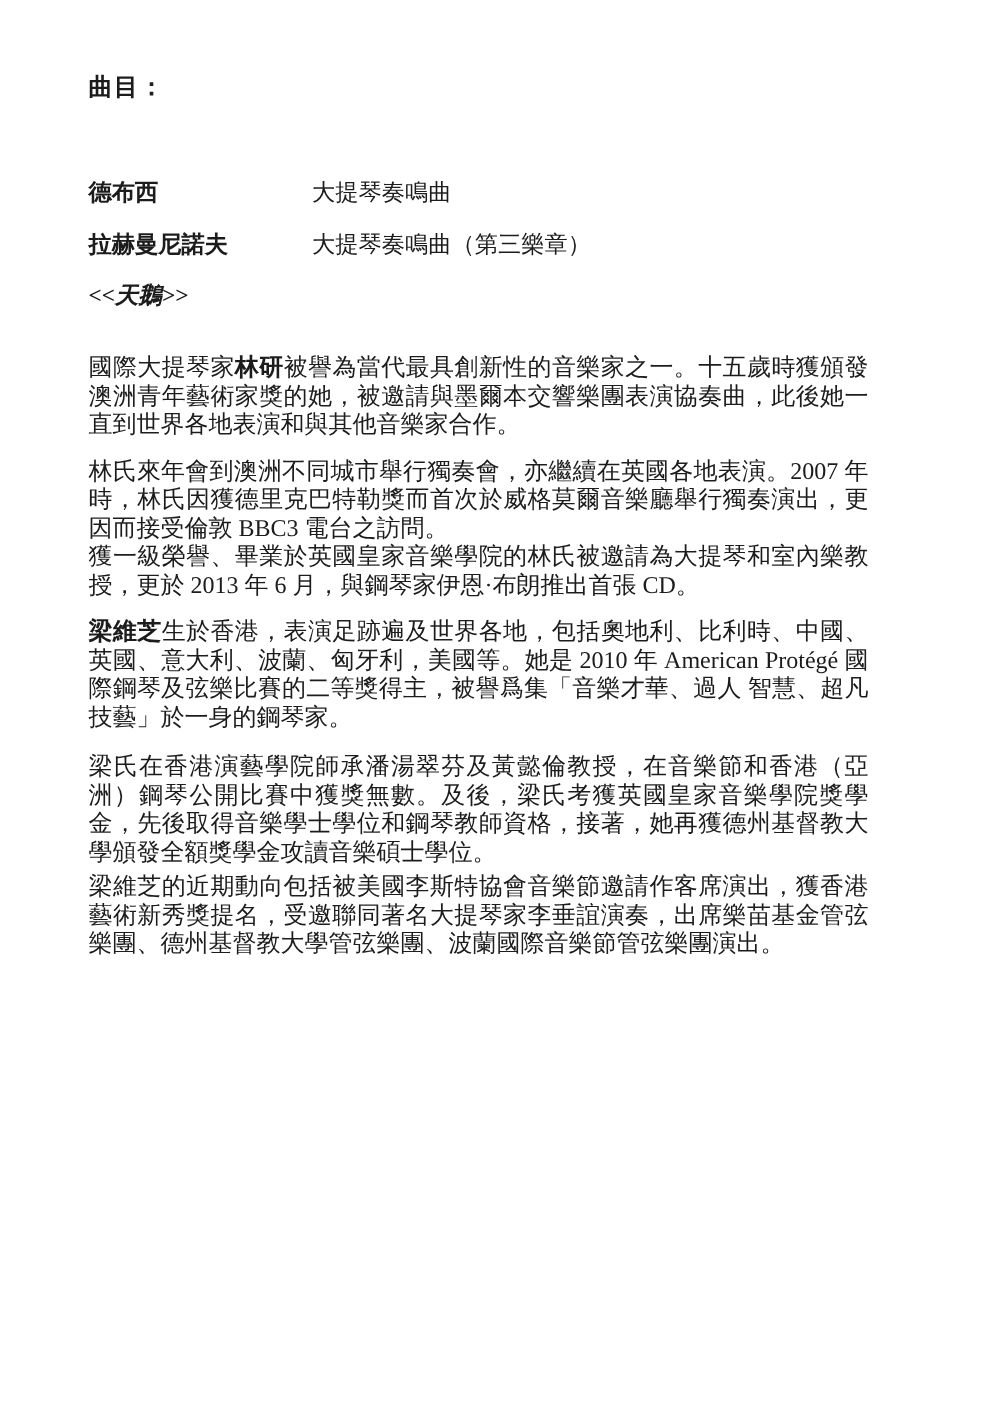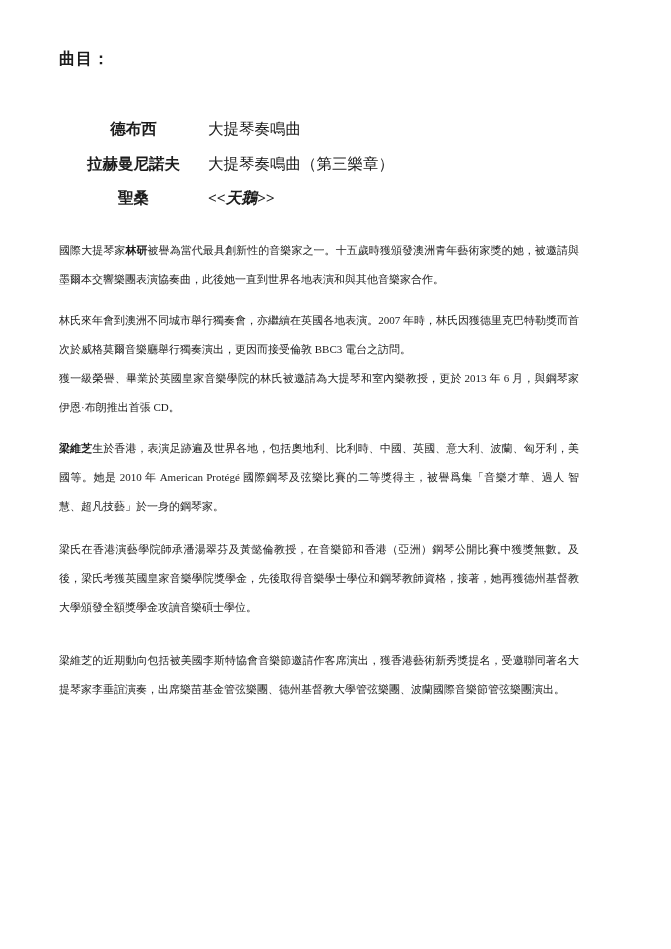--- a/index.html
+++ b/index.html
@@ -31,60 +31,58 @@
     align-items: flex-start;
     height: 22px;
     margin-bottom: 12.5px;
     font-size: 15.5px;
     line-height: 22px;
   }
   .program-composer {
     width: 149px;
     flex: 0 0 149px;
     font-weight: bold;
-    text-align: center;
   }
   .program-piece {
     flex: 1;
   }
   .program-piece.italic {
     font-style: italic;
     font-weight: bold;
   }
   .bio-block {
-    font-size: 11px;
-    line-height: 29px;
+    font-size: 16px;
+    line-height: 19px;
     text-align: justify;
   }
   .para-1 { margin-top: 27px; }
   .para-2 { margin-top: 12px; }
   .para-3 { margin-top: 12px; }
   .para-4 { margin-top: 14px; }
-  .para-5 { margin-top: 24px; }
+  .para-5 { margin-top: 4px; }
   .name-bold { font-weight: bold; }
   .subline { display: inline; }
 </style>
 </head>
 <body>
 
 <div class="page">
 
   <div class="doc-title">曲目：</div>
 
   <div class="program">
     <div class="program-row">
       <div class="program-composer">德布西</div>
       <div class="program-piece">大提琴奏鳴曲</div>
     </div>
     <div class="program-row">
       <div class="program-composer">拉赫曼尼諾夫</div>
       <div class="program-piece">大提琴奏鳴曲（第三樂章）</div>
     </div>
     <div class="program-row">
-      <div class="program-composer">聖桑</div>
       <div class="program-piece italic">&lt;&lt;天鵝&gt;&gt;</div>
     </div>
   </div>
 
   <div class="bio-block para-1">
     <span>國際大提琴家</span><span class="name-bold">林研</span><span>被譽為當代最具創新性的音樂家之一。十五歲時獲頒發澳洲青年藝術家獎的她，被邀請與墨爾本交響樂團表演協奏曲，此後她一直到世界各地表演和與其他音樂家合作。</span>
   </div>
 
   <div class="bio-block para-2">
     <span class="subline">林氏來年會到澳洲不同城市舉行獨奏會，亦繼續在英國各地表演。2007 年時，林氏因獲德里克巴特勒獎而首次於威格莫爾音樂廳舉行獨奏演出，更因而接受倫敦 BBC3 電台之訪問。</span><br>

